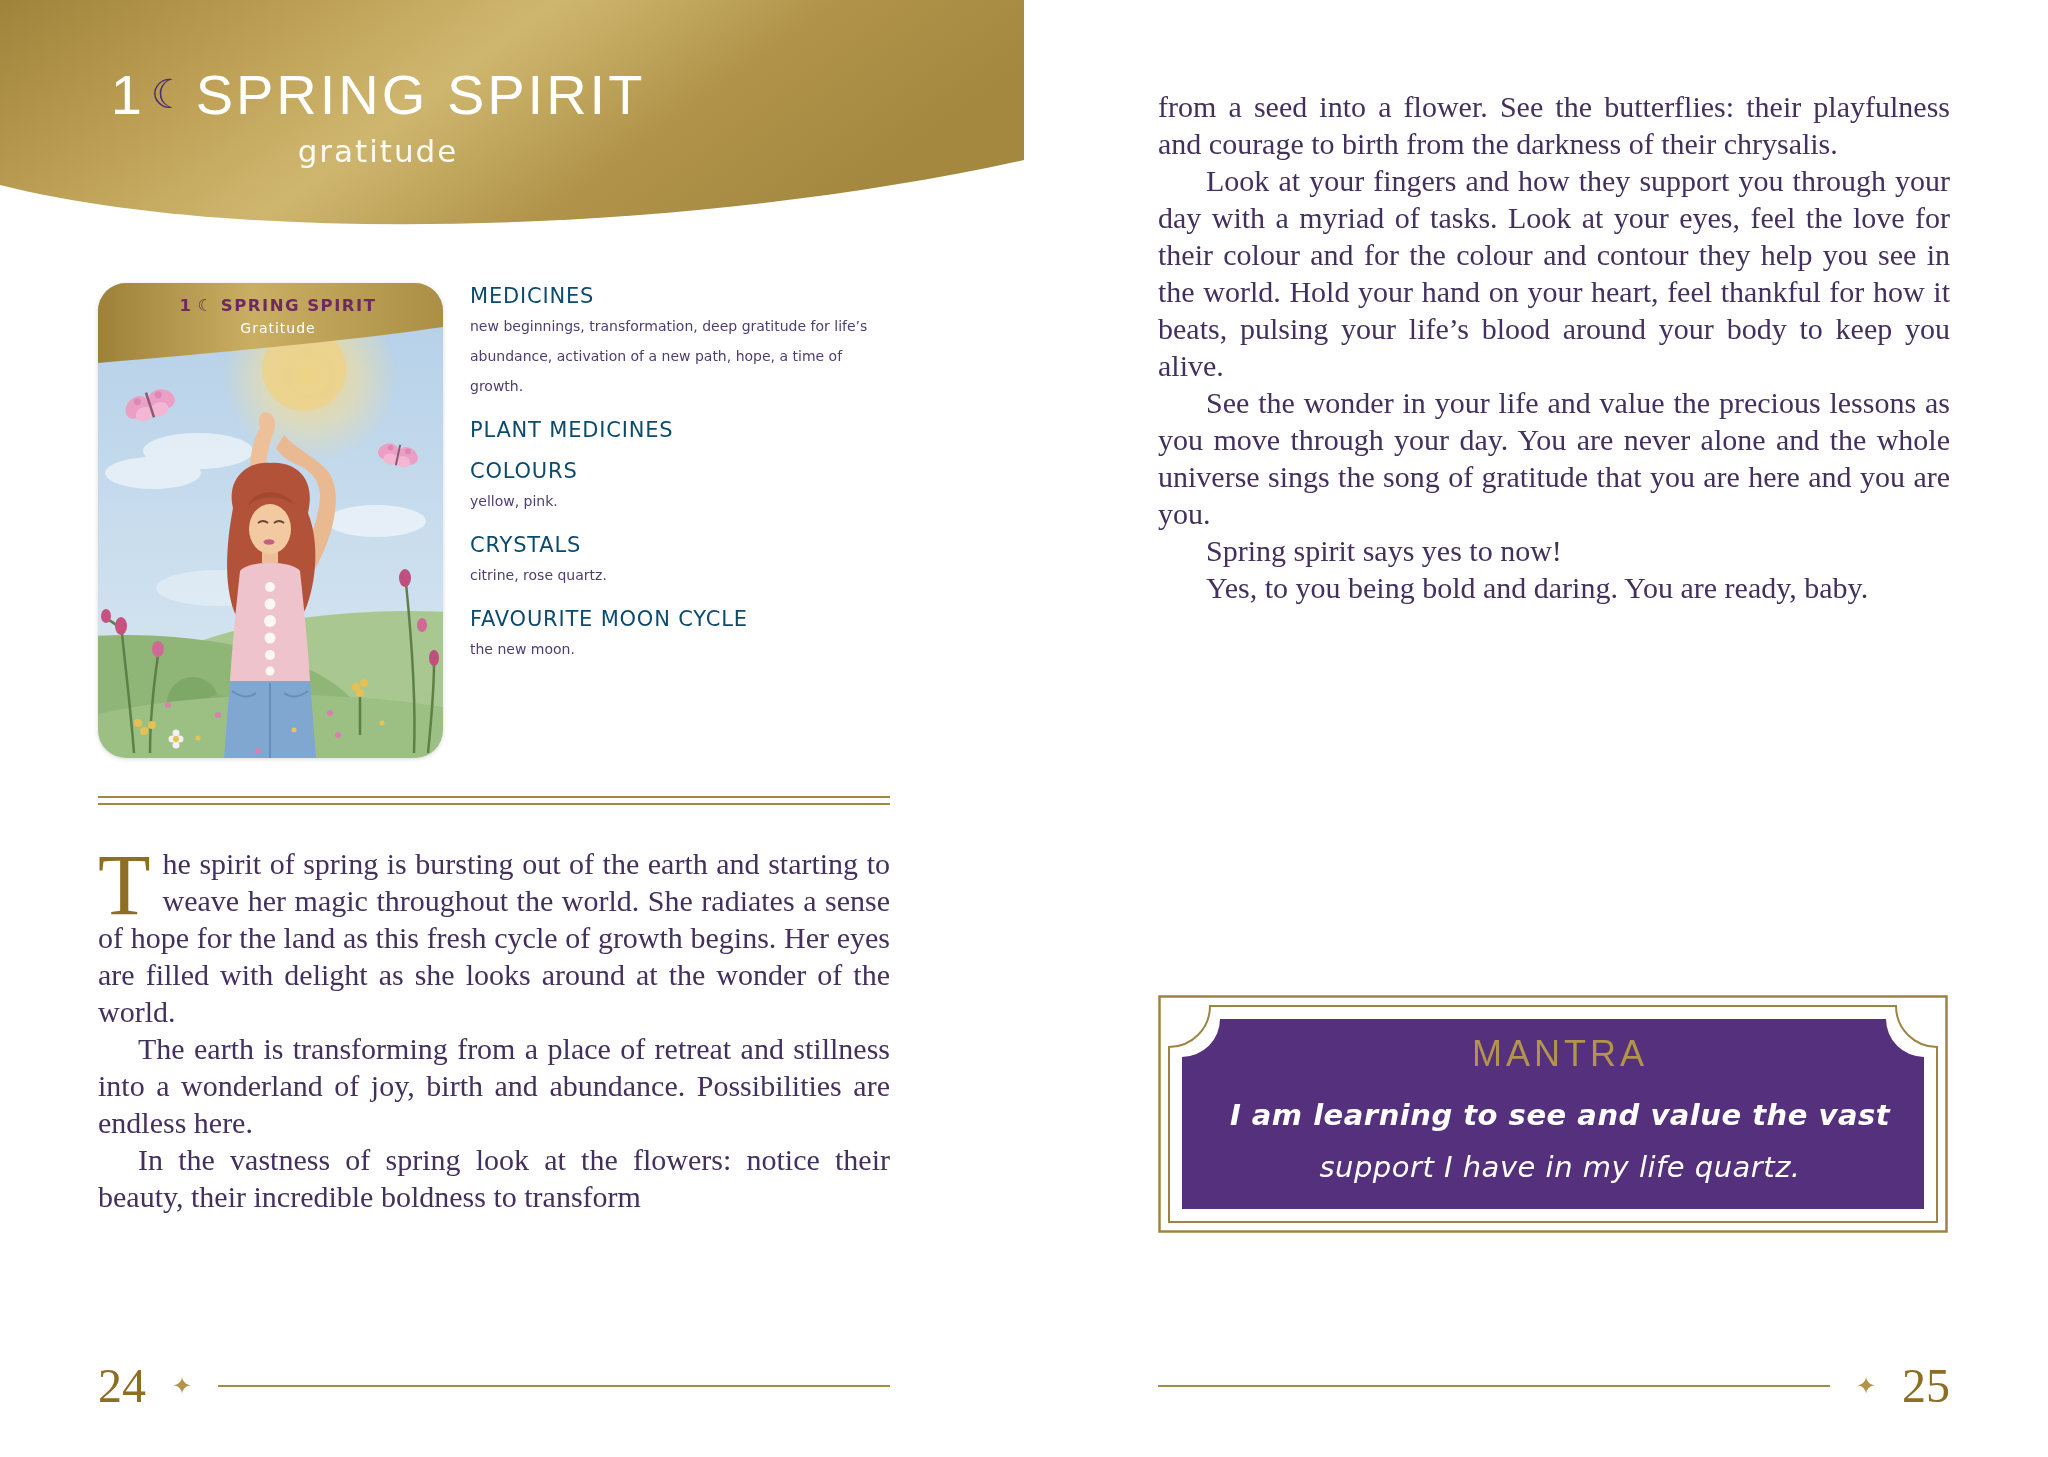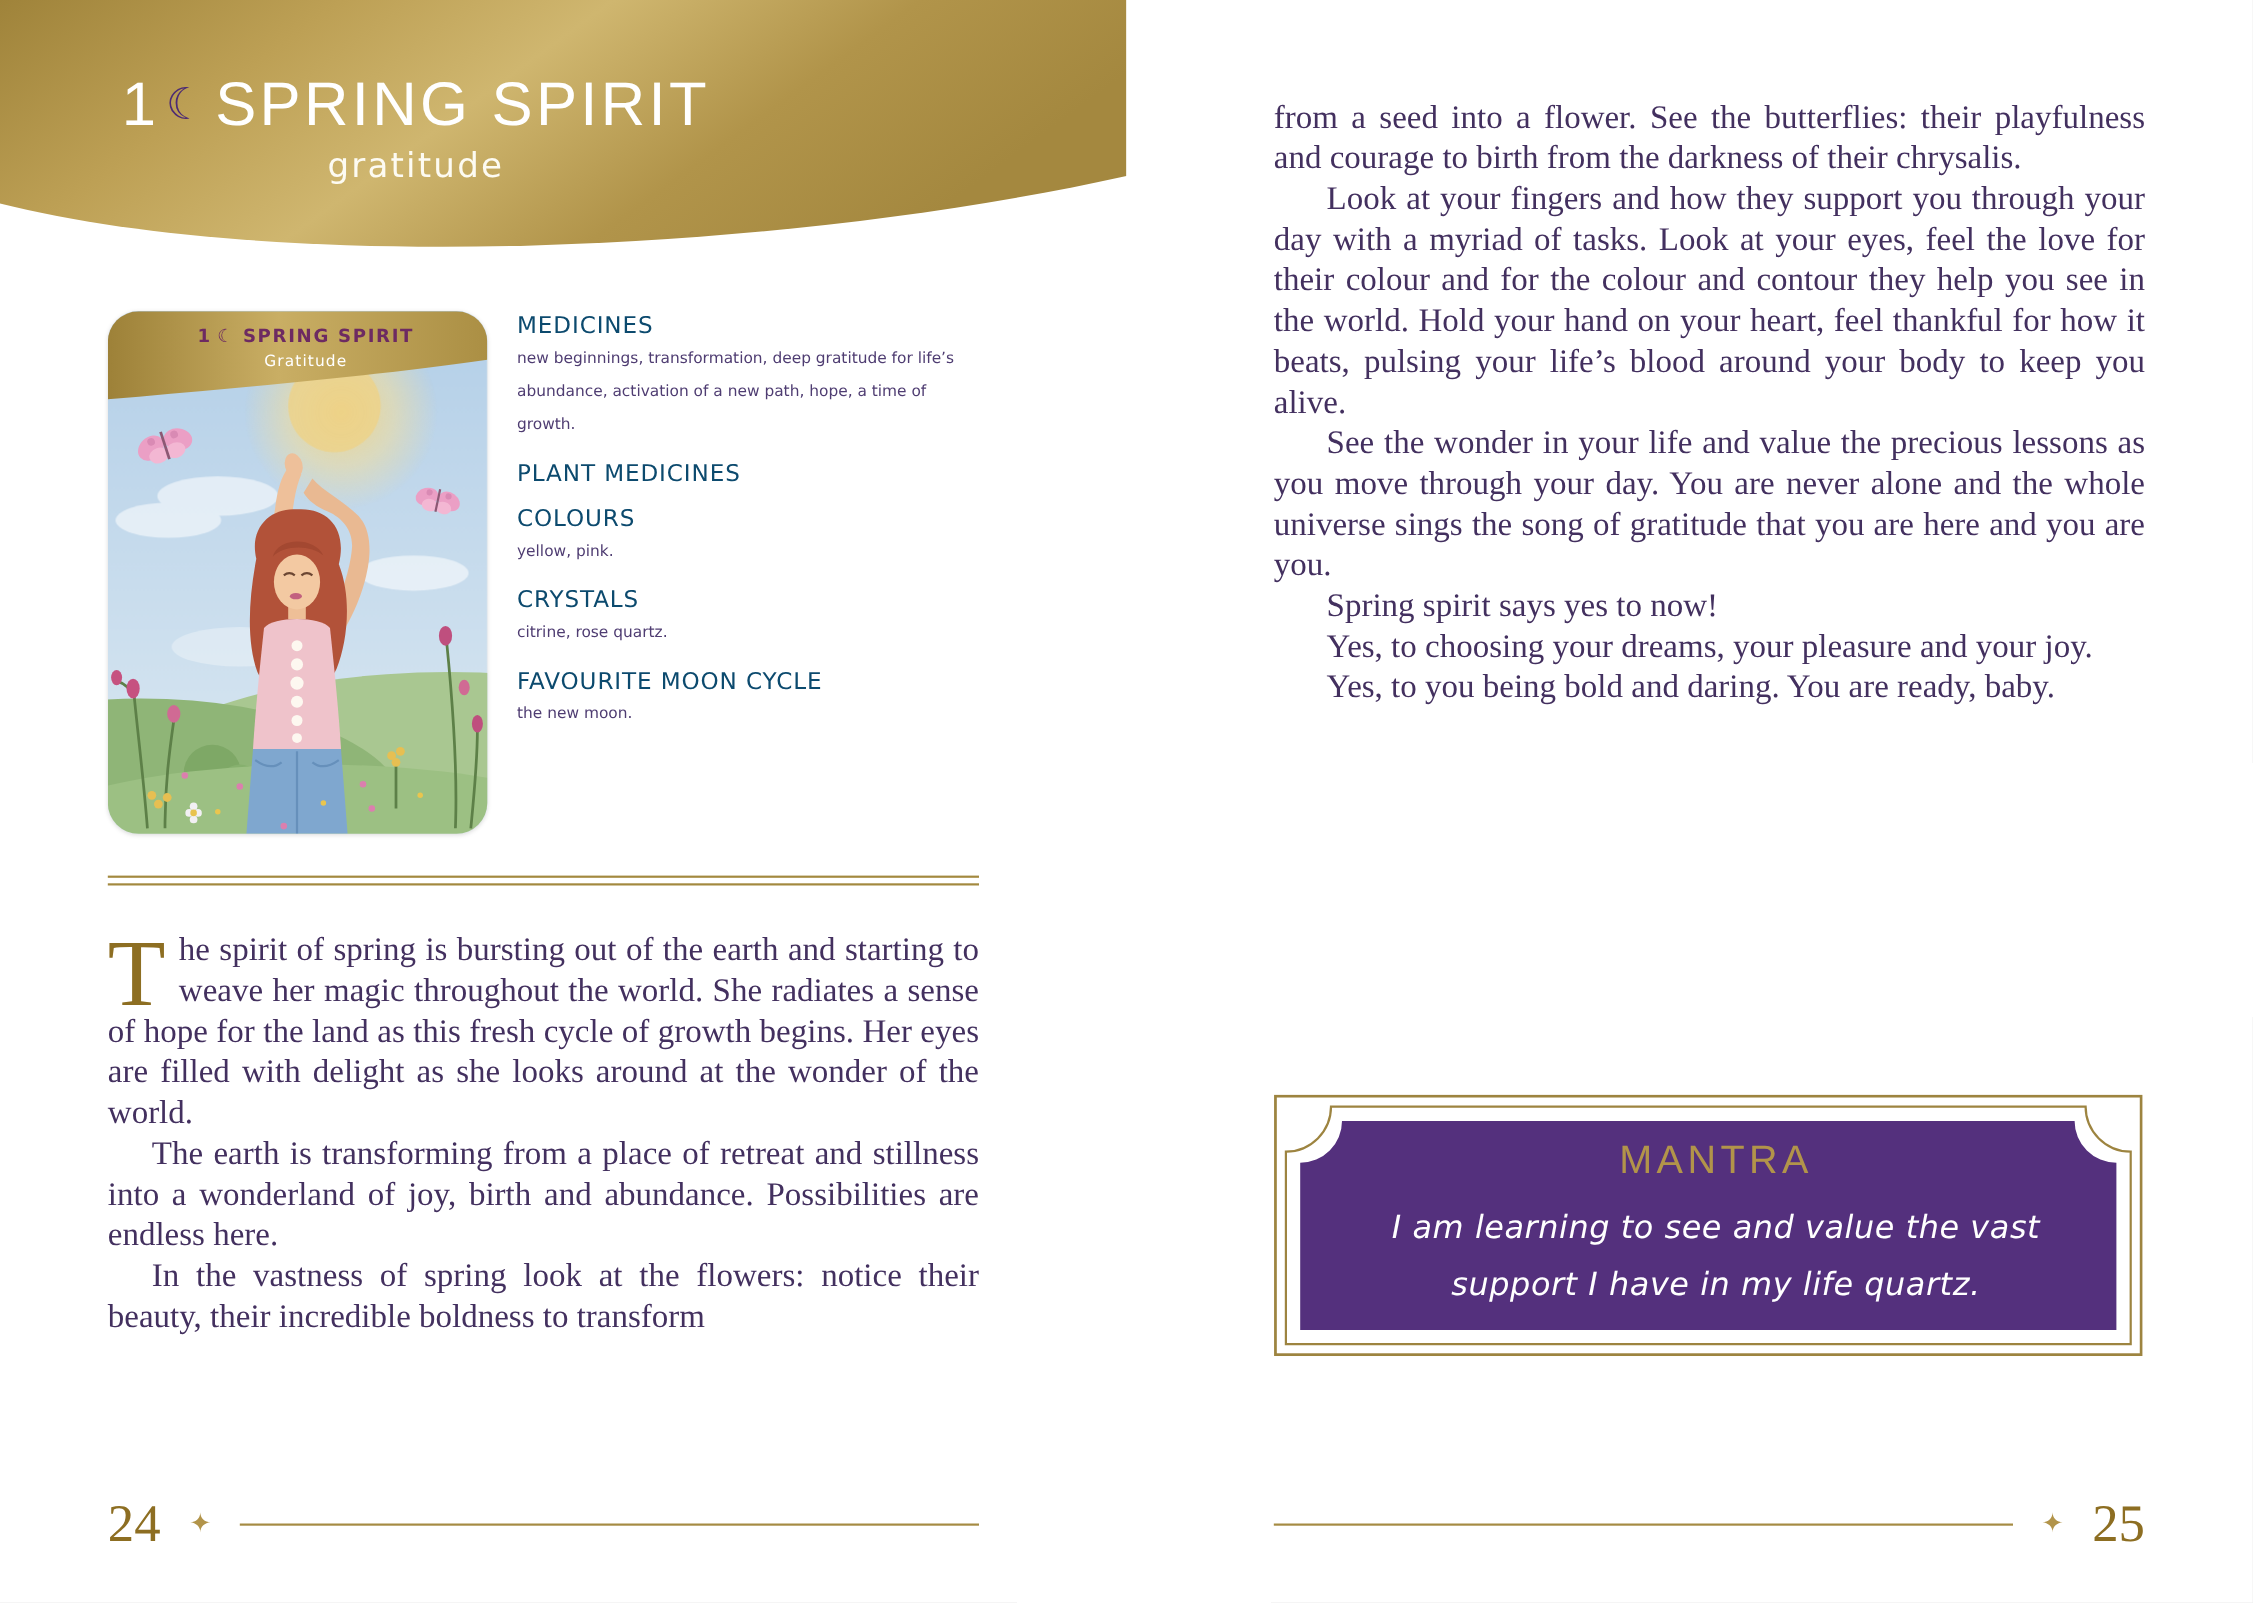--- a/index.html
+++ b/index.html
@@ -45,21 +45,21 @@
 
   
   .mantra{position:absolute;left:1158px;top:995px;width:804px;height:238px;}
   .mantra svg{position:absolute;left:0;top:0;}
   .mantra-label{position:absolute;left:0;top:38px;width:100%;text-align:center;
                 font-family:"Liberation Sans", sans-serif;font-size:36px;letter-spacing:4px;
                 color:#b2944a;}
   .mantra-line{position:absolute;left:0;width:100%;text-align:center;color:#ffffff;
                font-family:"DejaVu Sans", sans-serif;font-style:italic;font-size:29px;
                letter-spacing:.5px;}
-  .mantra-line.l1{top:103px;}
+  .mantra-line.l1{top:103px;font-weight:bold;}
   .mantra-line.l2{top:155px;}
 
   
   .footer{position:absolute;top:1358px;width:792px;display:flex;align-items:center;gap:26px;}
   .footer-left{left:98px;}
   .footer-right{left:1158px;}
   .pagenum{color:#8d6e22;font-size:48px;font-family:"Liberation Serif", serif;}
   .star{color:#b2944a;font-size:24px;line-height:1;}
   .rule{flex:1;height:2px;background:#a58b43;}
 </style>
@@ -261,21 +261,20 @@
     </div>
   </section>
 
   <section>
 
     <div class="body-text right-body">
       <p>from a seed into a flower. See the butterflies: their playfulness and courage to birth from the darkness of their chrysalis.</p>
       <p class="indent">Look at your fingers and how they support you through your day with a myriad of tasks. Look at your eyes, feel the love for their colour and for the colour and contour they help you see in the world. Hold your hand on your heart, feel thankful for how it beats, pulsing your life’s blood around your body to keep you alive.</p>
       <p class="indent">See the wonder in your life and value the precious lessons as you move through your day. You are never alone and the whole universe sings the song of gratitude that you are here and you are you.</p>
       <p class="indent">Spring spirit says yes to now!</p>
-      <p class="indent">Yes, to choosing your dreams, your pleasure and your joy.</p>
       <p class="indent">Yes, to you being bold and daring. You are ready, baby.</p>
     </div>
 
     <div class="mantra">
       <svg width="790" height="238" viewBox="0 0 790 238">
         <rect x="1.5" y="1.5" width="787" height="235" fill="none" stroke="#9d8440" stroke-width="2.5"></rect>
         <path d="M 52 11 H 738 A 41 41 0 0 0 779 52 V 227 H 11 V 52 A 41 41 0 0 0 52 11 Z" fill="none" stroke="#9d8440" stroke-width="2"></path>
         <path d="M 62 24 H 728 A 38 38 0 0 0 766 62 V 214 H 24 V 62 A 38 38 0 0 0 62 24 Z" fill="#54307d"></path>
       </svg>
       <div class="mantra-label">MANTRA</div>

